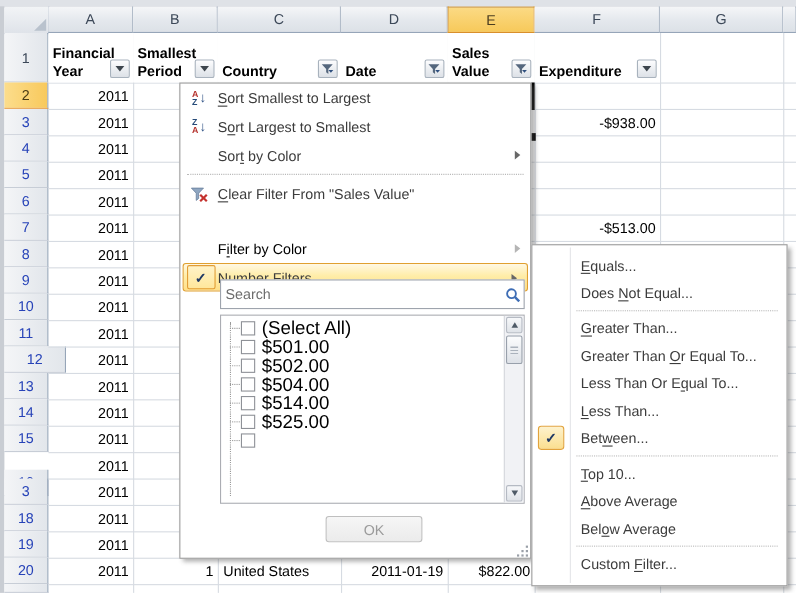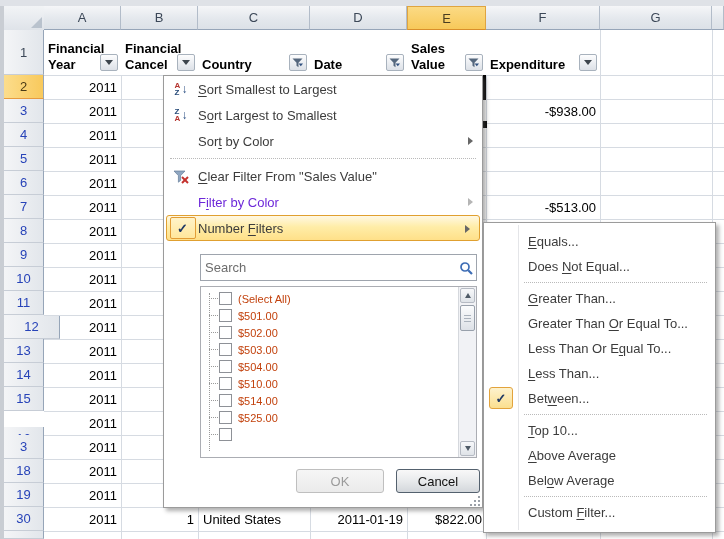--- a/index.html
+++ b/index.html
@@ -36,21 +36,21 @@
   .dcell{height:24px;font-size:13px;color:#000;display:flex;align-items:center;box-sizing:border-box;padding:0 4px;}
   .dcell.right{justify-content:flex-end;}
   .dcell.left{justify-content:flex-start;}
   .acell-border{left:483px;top:75px;width:3px;height:25px;background:#000;}
   .acell-dot{left:483px;top:121px;width:4px;height:7px;background:#000;}
   
   .dropdown{left:163px;top:75px;width:320px;height:433px;background:#fff;border:1px solid #9b9b9b;
             box-shadow:3px 3px 4px rgba(80,80,80,.45);box-sizing:border-box;z-index:10;}
   .mi{position:relative;height:26px;display:flex;align-items:center;font-size:13px;color:#3c3c3c;}
   .mi .mic{width:34px;display:flex;align-items:center;justify-content:center;flex:none;}
-  .mi.dis{color:#6d28d9;}
+  .mi.dis{color:#000000;margin-top:24px;}
   .mi.hl{margin:0 2px;border:1px solid #e0a030;border-radius:3px;height:24px;
          background:linear-gradient(#fff8e3,#ffeda8 45%,#ffe089);}
   .mi.hl .mic{width:31px;}
   .micbox{width:24px;height:20px;border:1px solid #e29d36;border-radius:2px;
           background:linear-gradient(#fff3c8,#ffe79c);display:flex;align-items:center;justify-content:center;}
   .chk{color:#1f3864;font-size:13px;font-weight:bold;line-height:1;}
   .marr{position:absolute;right:9px;top:9px;width:0;height:0;
         border-top:4px solid transparent;border-bottom:4px solid transparent;border-left:5px solid #676767;}
   .mi.dis .marr{border-left-color:#b5b5b5;}
   .sep{border-top:1px dotted #b9b9b9;margin:4px 6px;}
@@ -61,21 +61,21 @@
   .searchbox{position:absolute;left:36px;right:5px;top:178px;height:27px;border:1px solid #9ea4ad;
              box-sizing:border-box;background:#fff;display:flex;align-items:center;}
   .searchbox input{flex:1;border:none;outline:none;font-family:"Liberation Sans",sans-serif;
              font-size:13px;color:#444;padding:0 4px;background:transparent;}
   .searchbox input::placeholder{color:#6d6d6d;opacity:1;}
   .mag{width:20px;display:flex;align-items:center;justify-content:center;flex:none;}
   
   .listbox{position:absolute;left:36px;right:5px;top:210px;height:172px;border:1px solid #abadb3;
            box-sizing:border-box;background:#fff;overflow:hidden;}
   .treeline{position:absolute;left:8px;top:6px;height:158px;border-left:1px dotted #9a9a9a;}
-  .li{position:relative;height:17px;display:flex;align-items:center;font-size:11px;color:#c2410c;margin-left:0;}
+  .li{position:relative;height:17px;display:flex;align-items:center;font-size:17px;color:#000000;margin-left:0;}
   .li .stub{width:9px;border-top:1px dotted #9a9a9a;margin-left:8px;flex:none;}
   .cb{width:11px;height:11px;border:1px solid #8e9197;background:#fff;flex:none;margin-left:1px;}
   .li .lbl{padding-left:6px;white-space:nowrap;}
   .lilist{position:absolute;left:0;top:3px;right:18px;}
   
   .sbar{position:absolute;right:0;top:0;bottom:0;width:17px;background:#f1f2f5;border-left:1px solid #d5d8dd;}
   .sbtn{position:absolute;left:1px;width:15px;height:15px;border:1px solid #b5bac3;border-radius:2px;
         background:linear-gradient(#f7f8fa,#dfe3e8);display:flex;align-items:center;justify-content:center;box-sizing:border-box;}
   .sb-up{top:1px;} .sb-dn{bottom:1px;}
   .tri-up-s{width:0;height:0;border-left:3.5px solid transparent;border-right:3.5px solid transparent;border-bottom:5px solid #4f5b67;}
@@ -129,21 +129,21 @@
       <div class="rowhdr" style="position: absolute; left: 4px; top: 267px; width: 40px; height: 24px;">10</div>
       <div class="rowhdr" style="position: absolute; left: 4px; top: 291px; width: 40px; height: 24px;">11</div>
       <div class="rowhdr" style="position: absolute; left: 4px; top: 315px; width: 56px; height: 24px;">12</div>
       <div class="rowhdr" style="position: absolute; left: 4px; top: 339px; width: 40px; height: 24px;">13</div>
       <div class="rowhdr" style="position: absolute; left: 4px; top: 363px; width: 40px; height: 24px;">14</div>
       <div class="rowhdr" style="position: absolute; left: 4px; top: 387px; width: 40px; height: 24px;">15</div>
       <div class="rowhdr" style="position: absolute; left: 4px; top: 411px; width: 40px; height: 24px; margin-top: 16px;">16</div>
       <div class="rowhdr" style="position: absolute; left: 4px; top: 435px; width: 40px; height: 24px;">3</div>
       <div class="rowhdr" style="position: absolute; left: 4px; top: 459px; width: 40px; height: 24px;">18</div>
       <div class="rowhdr" style="position: absolute; left: 4px; top: 483px; width: 40px; height: 24px;">19</div>
-      <div class="rowhdr" style="position: absolute; left: 4px; top: 507px; width: 40px; height: 24px;">30</div>
+      <div class="rowhdr" style="position: absolute; left: 4px; top: 507px; width: 40px; height: 24px;">20</div>
       <div class="rowhdr" style="position: absolute; left: 4px; top: 531px; width: 40px; height: 8px;"></div>
       <div class="glv abs" style="position: absolute; left: 121px; top: 30px; width: 1px; height: 509px;"></div>
       <div class="glv abs" style="position: absolute; left: 198px; top: 30px; width: 1px; height: 509px;"></div>
       <div class="glv abs" style="position: absolute; left: 310px; top: 30px; width: 1px; height: 509px;"></div>
       <div class="glv abs" style="position: absolute; left: 407px; top: 30px; width: 1px; height: 509px;"></div>
       <div class="glv abs" style="position: absolute; left: 486px; top: 30px; width: 1px; height: 509px;"></div>
       <div class="glv abs" style="position: absolute; left: 600px; top: 30px; width: 1px; height: 509px;"></div>
       <div class="glv abs" style="position: absolute; left: 712px; top: 30px; width: 1px; height: 509px;"></div>
       <div class="glh abs" style="position: absolute; left: 44px; top: 75px; width: 680px; height: 1px;"></div>
       <div class="glh abs" style="position: absolute; left: 44px; top: 99px; width: 680px; height: 1px;"></div>
@@ -165,21 +165,21 @@
       <div class="glh abs" style="position: absolute; left: 44px; top: 483px; width: 680px; height: 1px;"></div>
       <div class="glh abs" style="position: absolute; left: 44px; top: 507px; width: 680px; height: 1px;"></div>
       <div class="glh abs" style="position: absolute; left: 44px; top: 531px; width: 680px; height: 1px;"></div>
       <div class="hcell abs" style="position: absolute; left: 44px; top: 30px; width: 77px; height: 45px;">
         <div class="hlabel">Financial Year</div>
         <div class="fbtn">
           <div class="tri-dn"></div>
         </div>
       </div>
       <div class="hcell abs" style="position: absolute; left: 121px; top: 30px; width: 77px; height: 45px;">
-        <div class="hlabel">Financial Cancel</div>
+        <div class="hlabel">Smallest Period</div>
         <div class="fbtn">
           <div class="tri-dn"></div>
         </div>
       </div>
       <div class="hcell abs" style="position: absolute; left: 198px; top: 30px; width: 112px; height: 45px;">
         <div class="hlabel oneline">Country</div>
         <div class="fbtn">
           <svg width="12" height="10">
             <path d="M0.5 0.5 h10 l-4 4.2 v4.6 l-2 -1.6 v-3 z" fill="#55677d"></path>
             <path d="M6.6 5.6 h4.4 l-2.2 2.6 z" fill="#30507f"></path>
@@ -316,31 +316,21 @@
             <div class="lbl">$501.00</div>
           </div>
           <div class="li">
             <div class="stub"></div>
             <div class="cb"></div>
             <div class="lbl">$502.00</div>
           </div>
           <div class="li">
             <div class="stub"></div>
             <div class="cb"></div>
-            <div class="lbl">$503.00</div>
-          </div>
-          <div class="li">
-            <div class="stub"></div>
-            <div class="cb"></div>
             <div class="lbl">$504.00</div>
-          </div>
-          <div class="li">
-            <div class="stub"></div>
-            <div class="cb"></div>
-            <div class="lbl">$510.00</div>
           </div>
           <div class="li">
             <div class="stub"></div>
             <div class="cb"></div>
             <div class="lbl">$514.00</div>
           </div>
           <div class="li">
             <div class="stub"></div>
             <div class="cb"></div>
             <div class="lbl">$525.00</div>
@@ -356,21 +346,20 @@
           </div>
         <div class="sthumb">
             <i></i>
           </div>
         <div class="sbtn sb-dn">
             <span class="tri-dn-s"></span>
           </div>
       </div>
     </div>
     <button class="btn okbtn" disabled="">OK</button>
-    <button class="btn cancelbtn">Cancel</button>
     <div class="grip">
       <b style="right:0;bottom:0"></b>
         <b style="right:4px;bottom:0"></b>
         <b style="right:8px;bottom:0"></b>
       <b style="right:0;bottom:4px"></b>
         <b style="right:4px;bottom:4px"></b>
         <b style="right:0;bottom:8px"></b>
     </div>
   </div>
 

